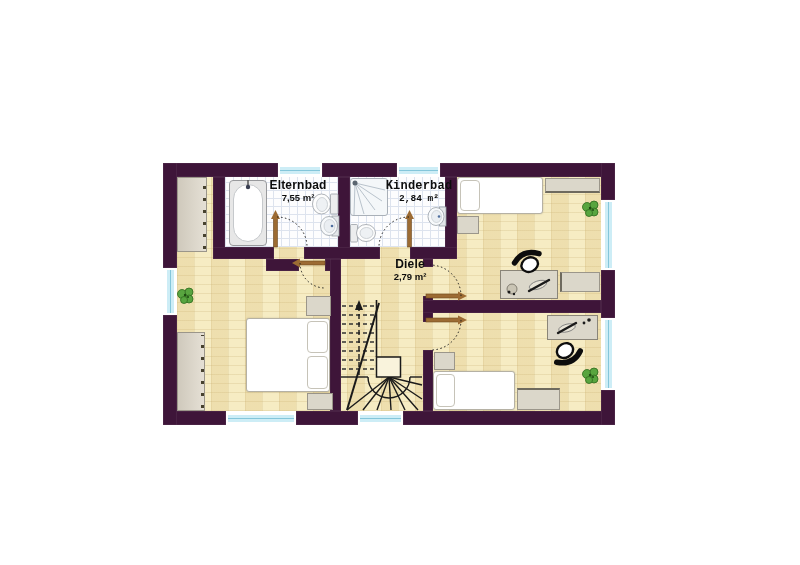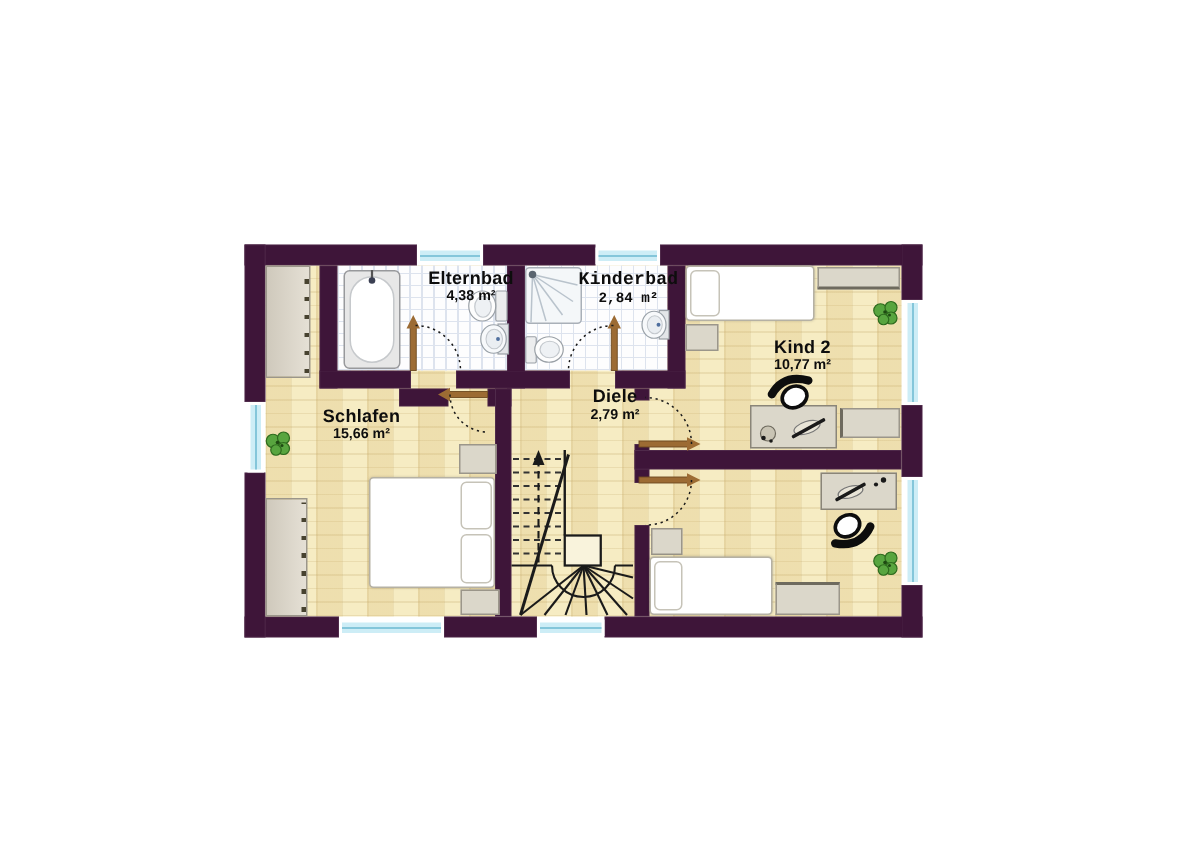--- a/index.html
+++ b/index.html
@@ -273,35 +273,27 @@
       <g transform="translate(428,213)">
         <circle cx="-4" cy="-2" r="4.5" fill="#58a53f" stroke="#2e6b1e" stroke-width="0.8"></circle>
         <circle cx="3" cy="-4" r="4" fill="#58a53f" stroke="#2e6b1e" stroke-width="0.8"></circle>
         <circle cx="3" cy="3" r="4" fill="#58a53f" stroke="#2e6b1e" stroke-width="0.8"></circle>
         <circle cx="-2" cy="4" r="3.5" fill="#58a53f" stroke="#2e6b1e" stroke-width="0.8"></circle>
         <circle cx="-1" cy="-1" r="1.2" fill="#1e4a12"></circle>
           <circle cx="2" cy="1" r="1" fill="#1e4a12"></circle>
       </g>
     </svg>
 
-    <div class="room-label" style="left:112px;top:16px;width:78px;">
+    <div class="room-label" style="left:96px;top:16px;width:78px;">
       <div class="nm">Elternbad</div>
-      <div class="ar">4,38 m²</div>
+      <div class="ar">7,55 m²</div>
     </div>
     <div class="room-label" style="left:220px;top:17px;width:72px;font-family:Liberation Mono, monospace;">
       <div class="nm">Kinderbad</div>
       <div class="ar">2,84 m²</div>
     </div>
-    <div class="room-label" style="left:332px;top:62px;width:80px;">
-      <div class="nm">Kind 2</div>
-      <div class="ar">10,77 m²</div>
-    </div>
-    <div class="room-label" style="left:38px;top:108px;width:80px;">
-      <div class="nm">Schlafen</div>
-      <div class="ar">15,66 m²</div>
-    </div>
     <div class="room-label" style="left:184px;top:95px;width:70px;margin-left:28px;">
       <div class="nm">Diele</div>
       <div class="ar">2,79 m²</div>
     </div>
 
   </div>
 </div>
 
 </body></html>

